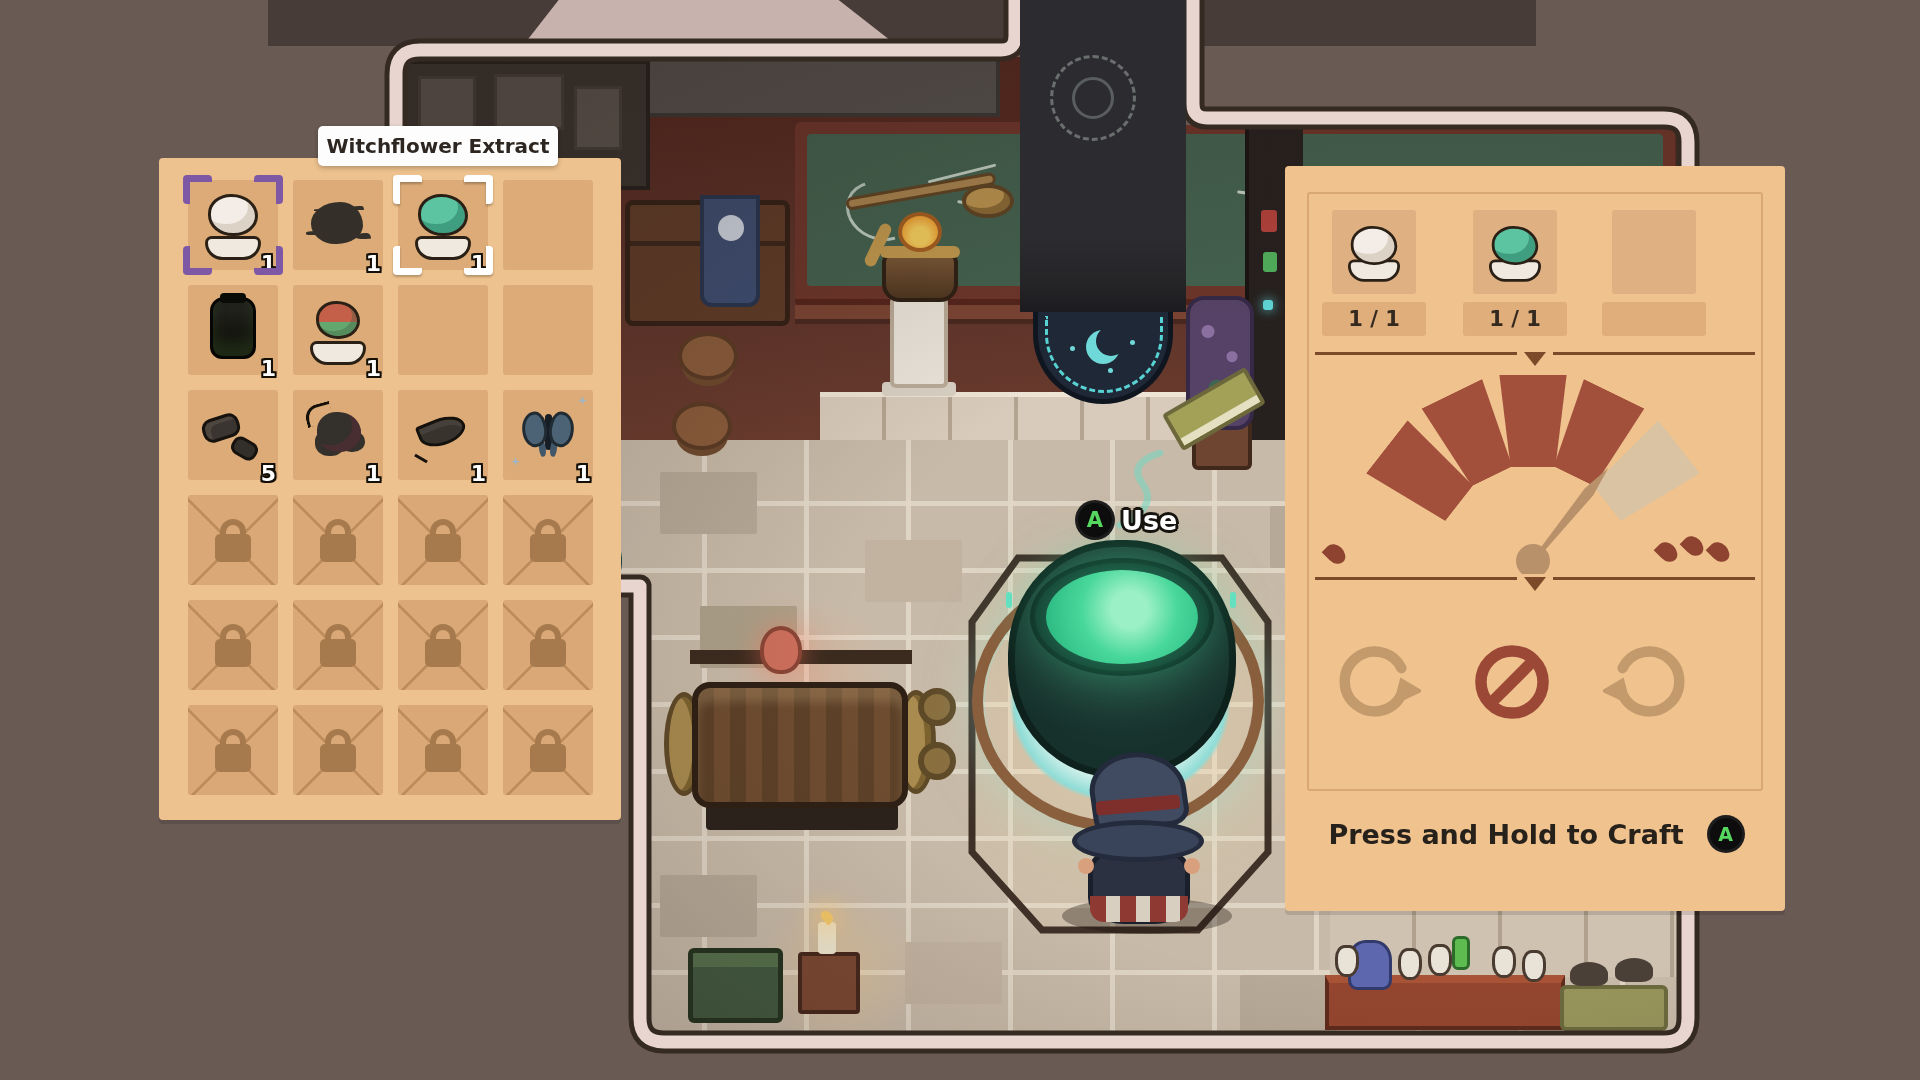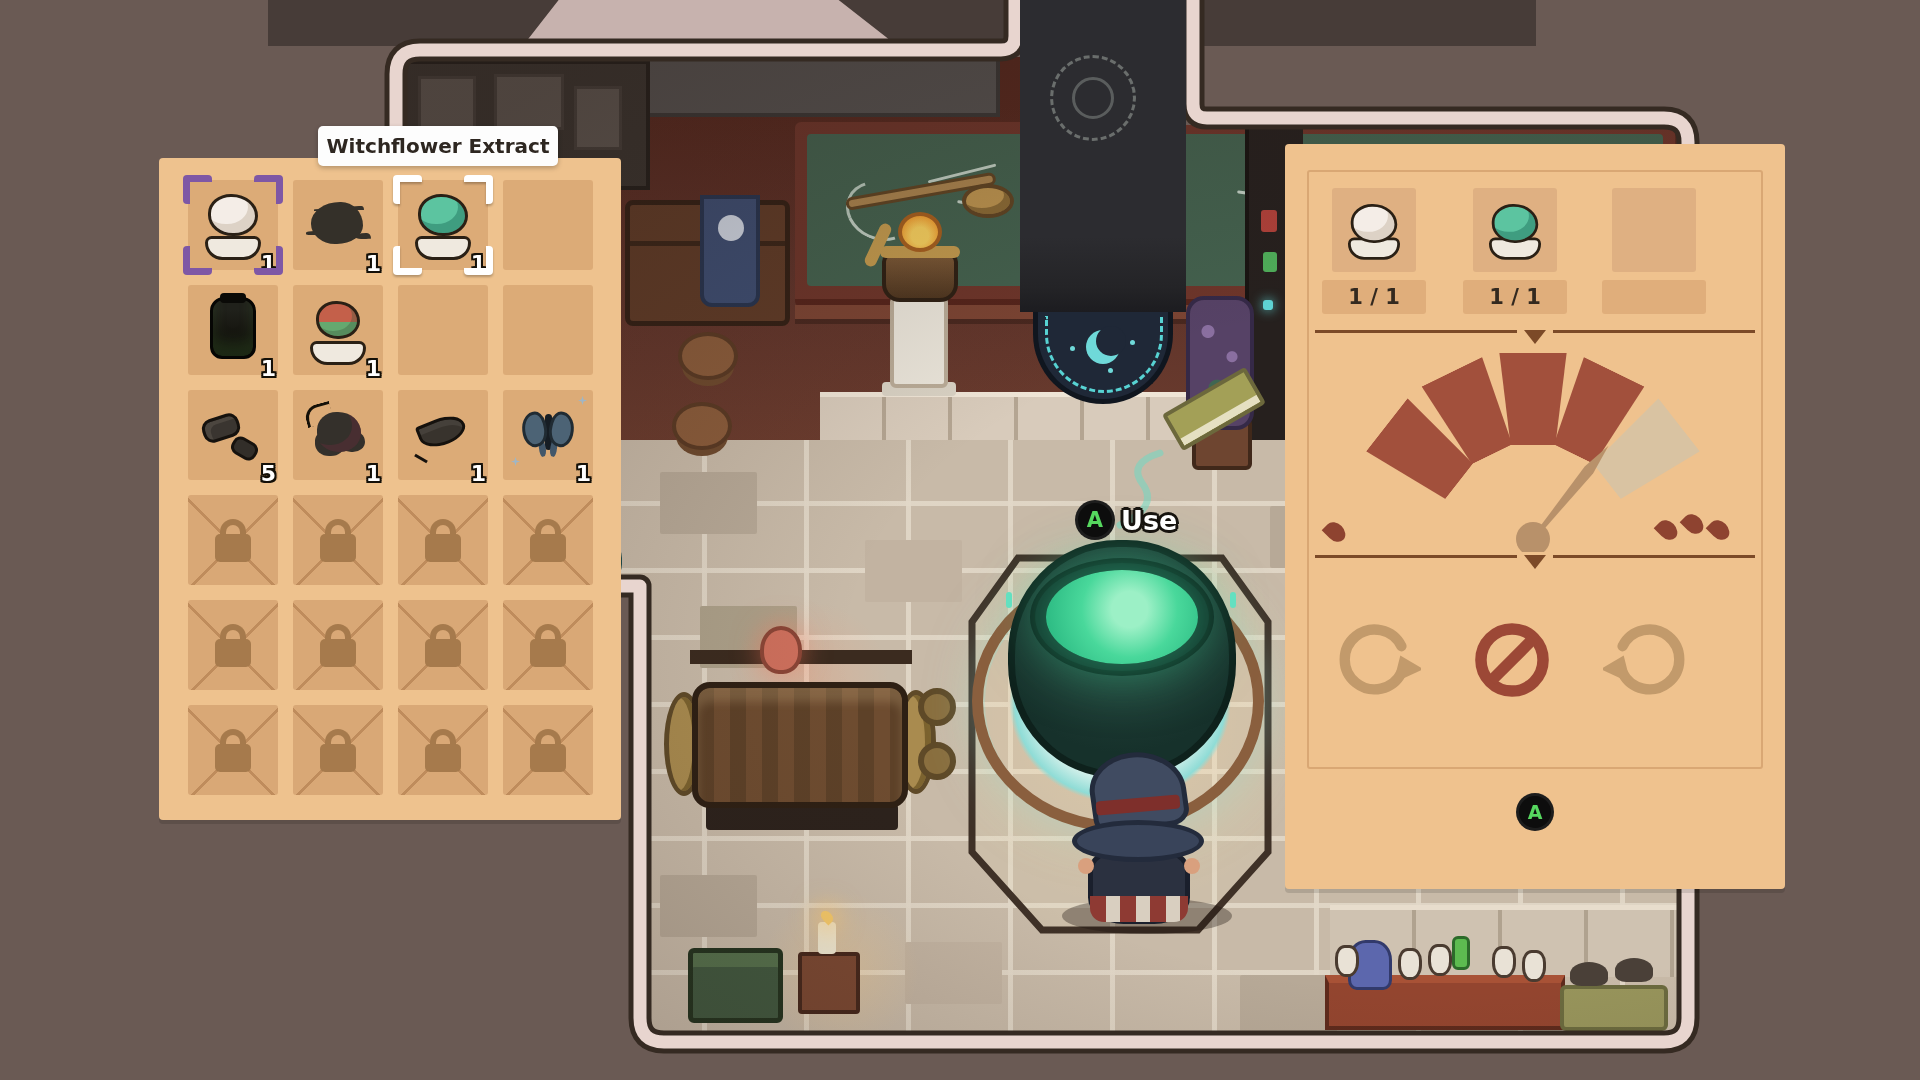--- a/index.html
+++ b/index.html
@@ -160,21 +160,21 @@
   .it-berries::after{content:"";position:absolute;left:12px;top:14px;width:24px;height:18px;border-top:3px solid #141008;border-left:3px solid #141008;border-radius:14px 0 0 0;transform:rotate(-15deg)}
   .it-leaf::before{content:"";position:absolute;left:20px;top:28px;width:48px;height:27px;background:#38332d;border:3px solid #15110d;border-radius:4px 60% 50% 60%;transform:rotate(-22deg);box-sizing:border-box;box-shadow:inset 0 6px 0 #45403a}
   .it-leaf::after{content:"";position:absolute;left:16px;bottom:20px;width:14px;height:3px;background:#15110d;transform:rotate(30deg)}
   .wing{position:absolute;width:25px;height:35px;background:#4c6375;border:3px solid #202b33;border-radius:60% 40% 55% 45%;box-sizing:border-box;box-shadow:3px 20px 0 -9px #42576a}
   .wl{left:19px;top:22px;transform:rotate(-14deg)}
   .wr{right:19px;top:22px;transform:rotate(14deg) scaleX(-1)}
   .fly-body{position:absolute;left:42px;top:24px;width:7px;height:36px;background:#161d24;border-radius:4px}
   .sp{position:absolute;width:9px;height:9px;background:#9fb6c6;clip-path:polygon(50% 0,62% 38%,100% 50%,62% 62%,50% 100%,38% 62%,0 50%,38% 38%)}
 
   
-  .craft{left:1285px;top:144px;width:500px;height:745px;background:#efc28e;border-radius:4px;z-index:100;box-shadow:0 4px 0 rgba(0,0,0,.12)}
+  .craft{left:1285px;top:166px;width:500px;height:745px;background:#efc28e;border-radius:4px;z-index:100;box-shadow:0 4px 0 rgba(0,0,0,.12)}
   .craft-inner{position:absolute;left:22px;top:26px;width:452px;height:595px;border:2px solid #d9a774;border-radius:3px}
   .cslot{position:absolute;width:84px;height:84px;background:#dfb082;border-radius:3px;top:44px}
   .cs0{left:47px}.cs1{left:188px}.cs2{left:327px}
   .qty{position:absolute;top:136px;width:104px;height:34px;background:#e0ae7b;border-radius:3px;
       display:flex;align-items:center;justify-content:center;font:800 21px "DejaVu Sans",sans-serif;color:#33291f}
   .q0{left:37px}.q1{left:178px}.q2{left:317px}
   .divider{position:absolute;left:30px;right:30px;height:3px;background:#7c4a28}
   .dvd-gap{position:absolute;left:50%;transform:translateX(-50%);top:-3px;width:36px;height:9px;background:#efc28e}
   .dvd-tri{position:absolute;left:50%;transform:translateX(-50%);top:0;width:0;height:0;border:11px solid transparent;border-top:14px solid #7c4a28;border-bottom:none}
   .gauge{position:absolute;left:22px;top:189px;width:452px;height:225px}
@@ -488,15 +488,16 @@
     </svg>
   </div>
   <div class="stir st2">
     <svg viewBox="0 0 40 40" width="92" height="92" style="transform:scaleX(-1)">
       <path d="M31.5 25.5 A13 13 0 1 1 31.5 14" fill="none" stroke="#c29a6b" stroke-width="4.5" stroke-linecap="round"></path>
       <polygon points="28,30 41,24 31,18" fill="#c29a6b"></polygon>
     </svg>
   </div>
 
   <div class="prompt">
+    <span class="prompt-label">Press and Hold to Craft</span>
     <span class="abtn">A</span>
   </div>
 </div>
 
 </body></html>

